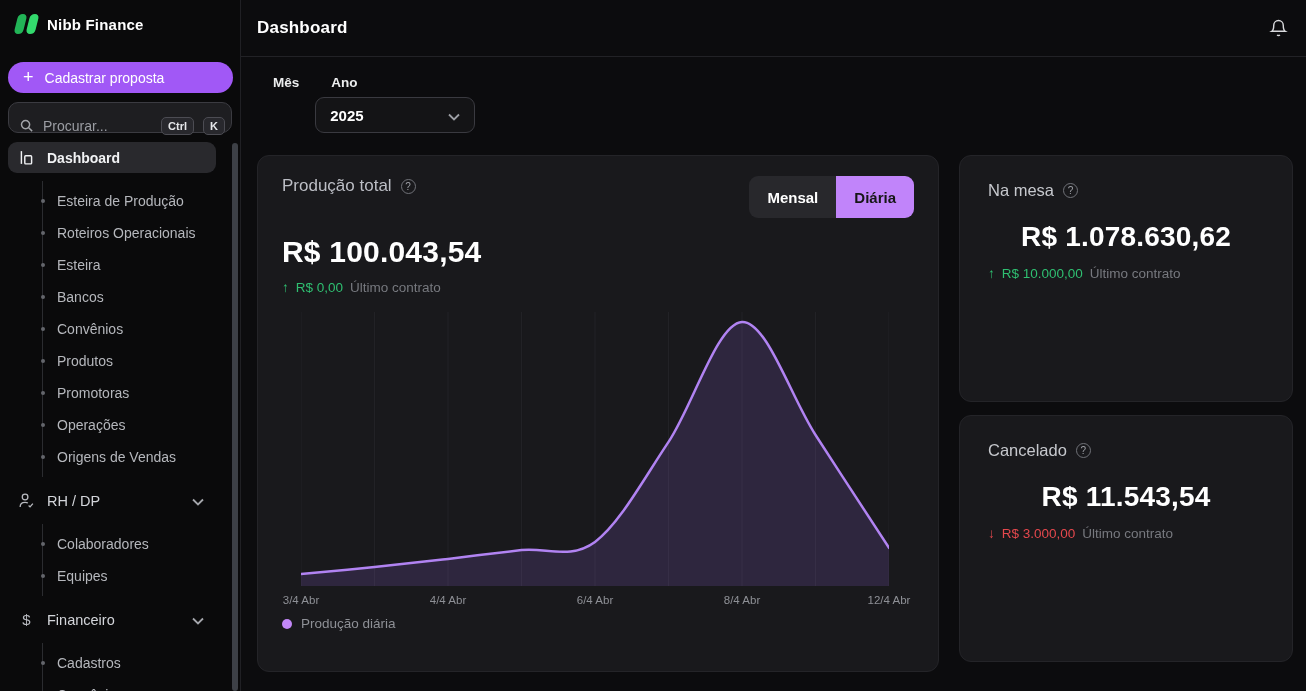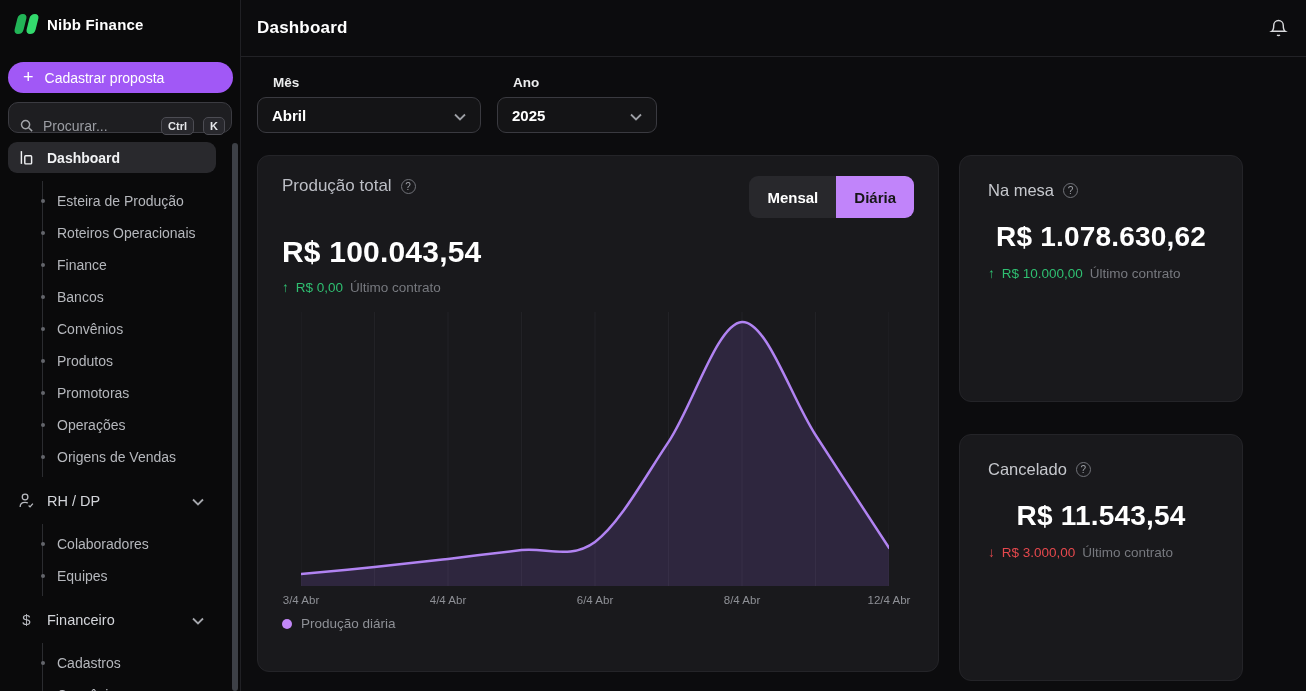--- a/index.html
+++ b/index.html
@@ -114,21 +114,21 @@
   .green { color: #2fbf71; } .red { color: #e5484d; }
   .d-label { color: #77797f; }
 
   .chart-wrap { position: relative; margin: 16px 25px 0 19px; height: 274px; }
   #chart-svg { width: 100%; height: 100%; display: block; }
   .ticks { position: relative; margin: 0 25px 0 19px; height: 24px; font-size: 11.5px; color: #8e9096; }
   .tick { position: absolute; top: 8px; transform: translateX(-50%); white-space: nowrap; }
   .legend { display: flex; align-items: center; gap: 9px; margin-top: 6px; font-size: 13.5px; color: #8e9096; }
   .legend .dot { width: 10px; height: 10px; border-radius: 50%; background: #c287f7; }
 
-  .side-col { display: flex; flex-direction: column; gap: 32px; width: 284px; border-radius: 23px; }
+  .side-col { display: flex; flex-direction: column; gap: 13px; width: 334px; border-radius: 23px; }
   .stat { height: 247px; padding: 25px 28px; }
   .stat-title-row { display: flex; align-items: center; gap: 9px; font-size: 16.5px; color: #c6c8cd; }
   .stat-value { margin-top: 20px; font-size: 28px; font-weight: 800; letter-spacing: .2px; line-height: 33px; text-align: center; }
   .stat .delta { margin-top: 12px; }
 </style>
 </head>
 <body>
 
 <div class="app">
 
@@ -163,21 +163,21 @@
               <path d="M4 2.5v15"></path>
               <rect x="8" y="8" width="8" height="9.5" rx="1"></rect>
             </svg>
         </span>
         <span>Dashboard</span>
       </div>
 
       <ul class="sub">
         <li>Esteira de Produção</li>
         <li>Roteiros Operacionais</li>
-        <li>Finance</li>
+        <li>Esteira</li>
         <li>Bancos</li>
         <li>Convênios</li>
         <li>Produtos</li>
         <li>Promotoras</li>
         <li>Operações</li>
         <li>Origens de Vendas</li>
       </ul>
 
       <div class="nav-group">
         <span class="gicon">
@@ -225,28 +225,20 @@
             <path d="M18 8a6 6 0 10-12 0c0 6-2.5 7.5-2.5 7.5h17S18 14 18 8z"></path>
             <path d="M10.3 20a2 2 0 003.4 0"></path>
           </svg>
       </button>
     </header>
 
     <section class="content">
       <div class="filters">
         <div class="field">
           <label>Mês</label>
-          <div class="select month">
-            <span>Abril</span>
-            <span class="chev">
-              <svg width="12" height="8" viewBox="0 0 12 8" fill="none" stroke="currentColor" stroke-width="1.8">
-                  <path d="M1 1.5l5 5 5-5"></path>
-                </svg>
-            </span>
-          </div>
         </div>
         <div class="field">
           <label>Ano</label>
           <div class="select year">
             <span>2025</span>
             <span class="chev">
               <svg width="12" height="8" viewBox="0 0 12 8" fill="none" stroke="currentColor" stroke-width="1.8">
                   <path d="M1 1.5l5 5 5-5"></path>
                 </svg>
             </span>

